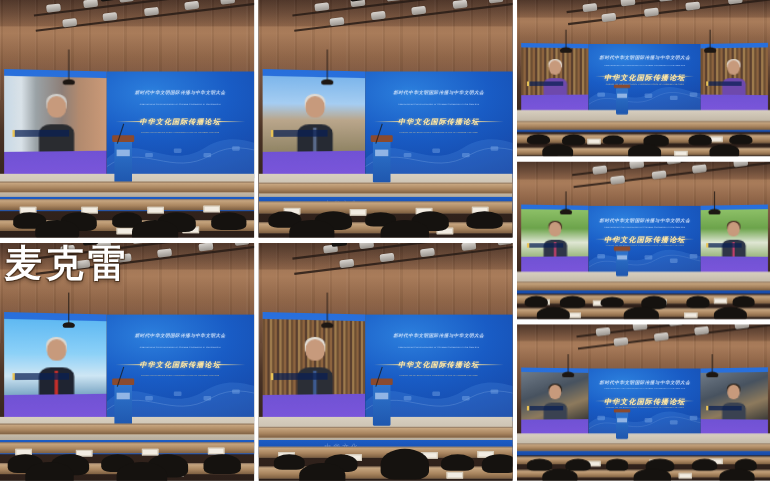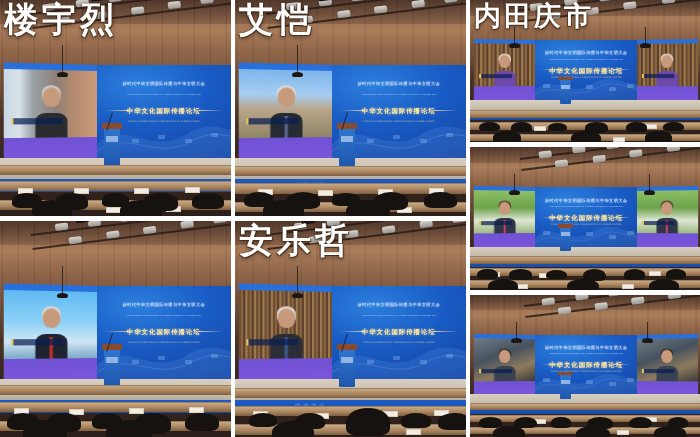--- a/index.html
+++ b/index.html
@@ -123,20 +123,21 @@
 
   
   .stage {
     position: absolute;
     left: 3%;
     right: 0%;
     top: 30%;
     height: 45%;
     display: flex;
     filter: saturate(1.05);
+    font-style: italic;
   }
   .screen {
     position: relative;
     overflow: hidden;
   }
   
   .screen.video {
     width: 40%;
     background: linear-gradient(180deg,#2a6fd6 0%, #3a74d8 40%, #6048c8 70%, #7a4fd0 100%);
     transform: perspective(300px) rotateY(9deg);
@@ -533,21 +534,20 @@
           <div class="nameplate" style="left:72%;top:82%"></div>
           <div class="head-silh" style="left:5%;bottom:14%;width:13%;height:26%"></div>
           <div class="head-silh" style="left:24%;bottom:10%;width:14%;height:30%"></div>
           <div class="head-silh" style="left:44%;bottom:16%;width:12%;height:24%"></div>
           <div class="head-silh" style="left:62%;bottom:8%;width:15%;height:32%"></div>
           <div class="head-silh" style="left:83%;bottom:12%;width:14%;height:28%"></div>
           <div class="head-silh" style="left:14%;bottom:-6%;width:17%;height:34%"></div>
           <div class="head-silh" style="left:52%;bottom:-8%;width:18%;height:36%"></div>
         </div>
 
-        <div class="name-overlay">楼宇烈</div>
       </div>
 
       <div class="panel big">
         <div class="hall">
           <div class="ceiling"></div>
           <div class="wood-stripes"></div>
           <div class="truss">
             <div class="bar b1"></div>
               <div class="bar b2"></div>
             <div class="lamp" style="left:10%;top:6%"></div>
@@ -620,21 +620,20 @@
           <div class="nameplate" style="left:70%;top:84%"></div>
           <div class="head-silh" style="left:4%;bottom:16%;width:13%;height:26%"></div>
           <div class="head-silh" style="left:22%;bottom:12%;width:15%;height:30%"></div>
           <div class="head-silh" style="left:42%;bottom:18%;width:12%;height:22%"></div>
           <div class="head-silh" style="left:60%;bottom:10%;width:15%;height:32%"></div>
           <div class="head-silh" style="left:82%;bottom:14%;width:14%;height:28%"></div>
           <div class="head-silh" style="left:12%;bottom:-8%;width:18%;height:36%"></div>
           <div class="head-silh" style="left:48%;bottom:-10%;width:19%;height:38%"></div>
         </div>
 
-        <div class="name-overlay">艾恺</div>
       </div>
     </div>
 
     <div class="row">
 
       <div class="panel big">
         <div class="hall">
           <div class="ceiling"></div>
           <div class="wood-stripes"></div>
           <div class="truss">
@@ -711,20 +710,21 @@
           <div class="nameplate" style="left:66%;top:82%"></div>
           <div class="head-silh" style="left:3%;bottom:12%;width:14%;height:30%"></div>
           <div class="head-silh" style="left:20%;bottom:8%;width:15%;height:34%"></div>
           <div class="head-silh" style="left:40%;bottom:14%;width:13%;height:28%"></div>
           <div class="head-silh" style="left:58%;bottom:6%;width:16%;height:36%"></div>
           <div class="head-silh" style="left:80%;bottom:10%;width:15%;height:32%"></div>
           <div class="head-silh" style="left:10%;bottom:-10%;width:19%;height:40%"></div>
           <div class="head-silh" style="left:46%;bottom:-12%;width:20%;height:42%"></div>
         </div>
 
+        <div class="name-overlay">麦克雷</div>
       </div>
 
       <div class="panel big">
         <div class="hall">
           <div class="ceiling"></div>
           <div class="wood-stripes"></div>
           <div class="truss">
             <div class="bar b1"></div>
               <div class="bar b2"></div>
             <div class="lamp" style="left:14%;top:6%"></div>
@@ -797,21 +797,20 @@
           <div class="nameplate" style="left:24%;top:86%"></div>
           <div class="nameplate" style="left:74%;top:86%"></div>
           <div class="head-silh" style="left:6%;bottom:18%;width:12%;height:24%"></div>
           <div class="head-silh" style="left:26%;bottom:14%;width:13%;height:28%"></div>
           <div class="head-silh" style="left:48%;bottom:2%;width:19%;height:48%"></div>
           <div class="head-silh" style="left:72%;bottom:16%;width:13%;height:26%"></div>
           <div class="head-silh" style="left:88%;bottom:12%;width:14%;height:30%"></div>
           <div class="head-silh" style="left:16%;bottom:-10%;width:18%;height:38%"></div>
         </div>
 
-        <div class="name-overlay">安乐哲</div>
       </div>
     </div>
   </div>
 
   <div class="col-right">
 
     <div class="panel wide">
       <div class="hall">
         <div class="ceiling"></div>
         <div class="wood-stripes"></div>
@@ -899,21 +898,20 @@
         <div class="head-silh" style="left:18%;bottom:24%;width:9%;height:24%"></div>
         <div class="head-silh" style="left:34%;bottom:26%;width:8%;height:20%"></div>
         <div class="head-silh" style="left:50%;bottom:22%;width:10%;height:26%"></div>
         <div class="head-silh" style="left:68%;bottom:24%;width:9%;height:24%"></div>
         <div class="head-silh" style="left:84%;bottom:26%;width:9%;height:22%"></div>
         <div class="head-silh" style="left:10%;bottom:-4%;width:12%;height:30%"></div>
         <div class="head-silh" style="left:44%;bottom:-6%;width:13%;height:32%"></div>
         <div class="head-silh" style="left:76%;bottom:-4%;width:12%;height:30%"></div>
       </div>
 
-      <div class="name-overlay">内田庆市</div>
     </div>
 
     <div class="panel wide">
       <div class="hall">
         <div class="ceiling"></div>
         <div class="wood-stripes"></div>
         <div class="truss" style="left:22%;top:3%;height:20%">
           <div class="bar b1"></div>
             <div class="bar b2"></div>
           <div class="lamp" style="left:10%;top:6%"></div>

